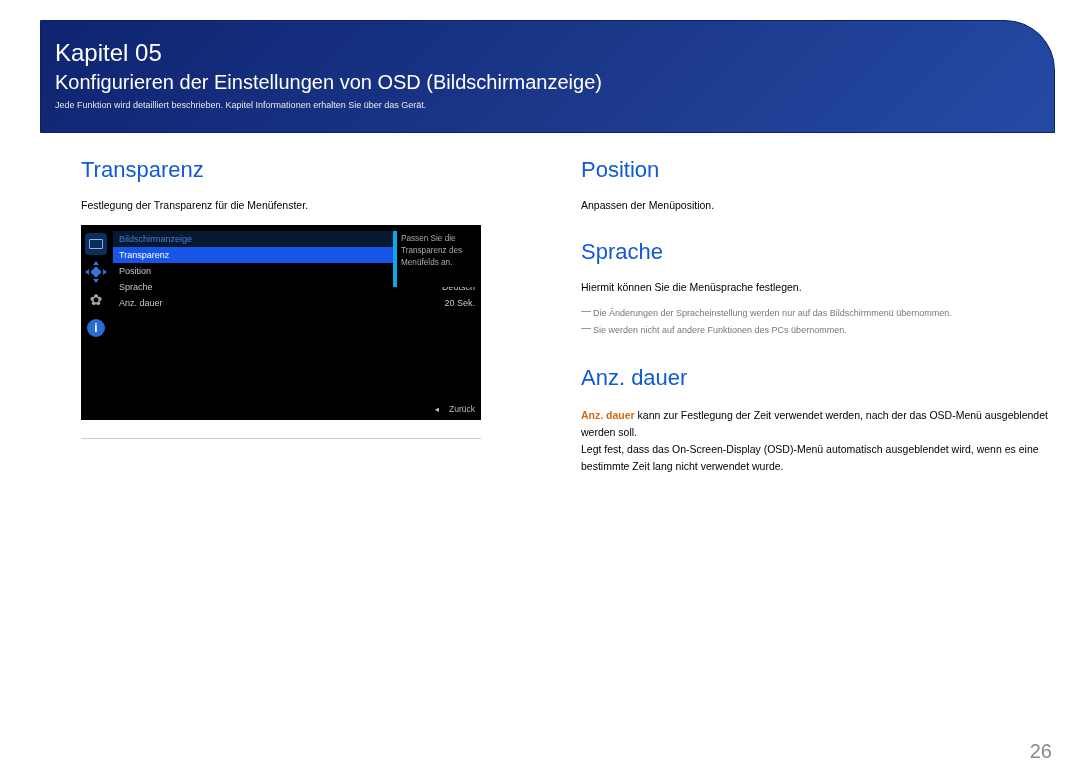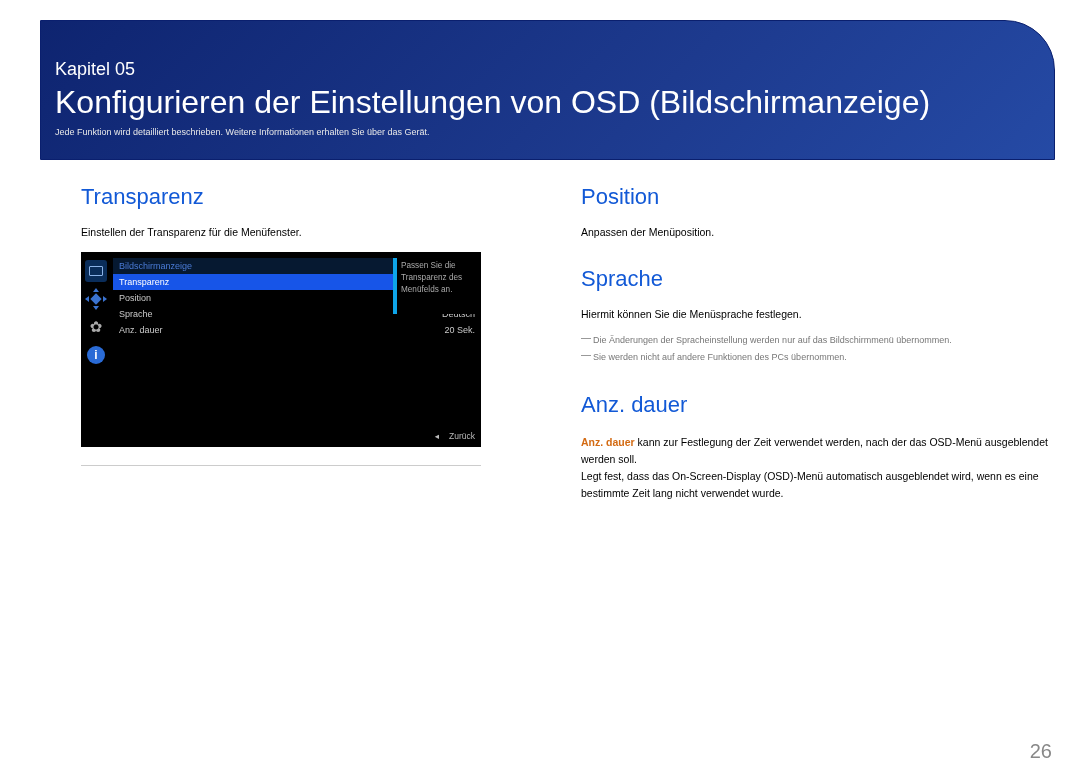--- a/index.html
+++ b/index.html
@@ -1,22 +1,22 @@
 <!DOCTYPE html>
 <html><head>
 <meta charset="utf-8">
 <style>
 * { margin: 0; padding: 0; box-sizing: border-box; }
 body { font-family: Arial, Helvetica, sans-serif; background: #fff; width: 1080px; height: 763px; position: relative; color: #000; }
 
 .page { position: relative; width: 100%; height: 100%; padding: 0; }
 
 .header-box { margin: 20px 25px 0 40px; border: 1px solid #0a1f6e; border-top-right-radius: 50px; padding: 18px 30px 22px 14px; background: linear-gradient(135deg, #0e2470 0%, #1d3a8e 60%, #254aa5 100%); color: #fff; }
-.chapter { font-size: 18px; font-weight: 400; margin-bottom: 4px; margin-top: 20px; }
-.title { font-size: 32px; font-weight: 400; margin-bottom: 6px; }
+.chapter { font-size: 24px; font-weight: 400; margin-bottom: 4px; }
+.title { font-size: 20px; font-weight: 400; margin-bottom: 6px; }
 .subtitle { font-size: 9px; color: #e8e8e8; }
 
 .content { padding: 24px 25px 0 81px; display: flex; }
 .col-left { width: 460px; margin-right: 40px; }
 .col-right { flex: 1; }
 
 h2.section { color: #1259d6; font-size: 22px; font-weight: 400; margin-bottom: 16px; }
 .desc { font-size: 10.5px; margin-bottom: 14px; color: #000; }
 
 .osd-shot { width: 400px; height: 195px; background: #000; position: relative; color: #c9c9c9; font-size: 9px; }
@@ -57,27 +57,27 @@
 
 .page-num { position:absolute; right:28px; bottom:20px; font-size:20px; color:#888; }
 </style>
 </head>
 <body>
 
 <div class="page">
   <div class="header-box">
     <div class="chapter">Kapitel 05</div>
     <div class="title">Konfigurieren der Einstellungen von OSD (Bildschirmanzeige)</div>
-    <div class="subtitle">Jede Funktion wird detailliert beschrieben. Weitere Informationen erhalten Sie über das Gerät.</div>
+    <div class="subtitle">Jede Funktion wird detailliert beschrieben. Kapitel Informationen erhalten Sie über das Gerät.</div>
   </div>
 
   <div class="content">
     <div class="col-left">
       <h2 class="section">Transparenz</h2>
-      <p class="desc">Einstellen der Transparenz für die Menüfenster.</p>
+      <p class="desc">Festlegung der Transparenz für die Menüfenster.</p>
 
       <div class="osd-shot">
         <div class="osd-sidebar">
           <div class="osd-ico ico-monitor"></div>
           <div class="osd-ico ico-nav">
             <div class="ico-nav-in">
                 <span class="diamond"></span>
                 <span class="tri tu"></span>
                 <span class="tri td"></span>
                 <span class="tri tl"></span>

